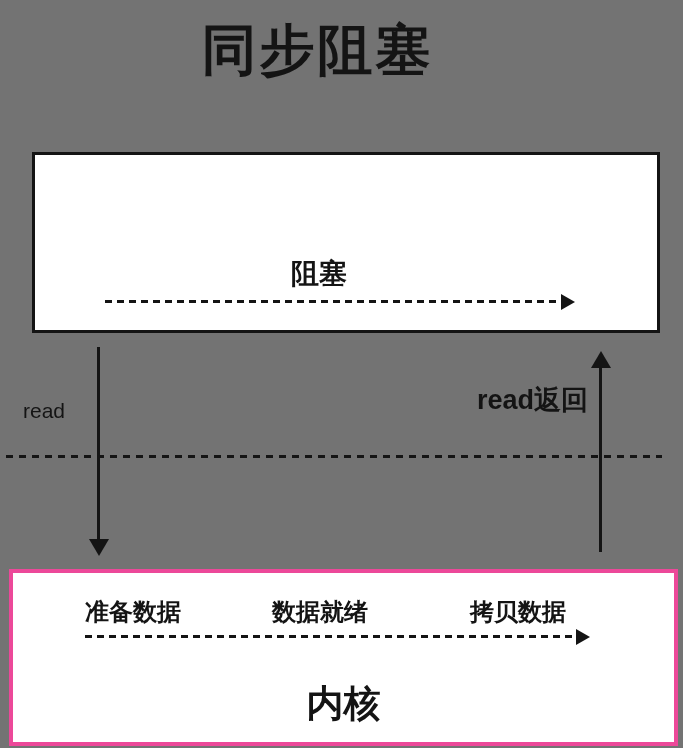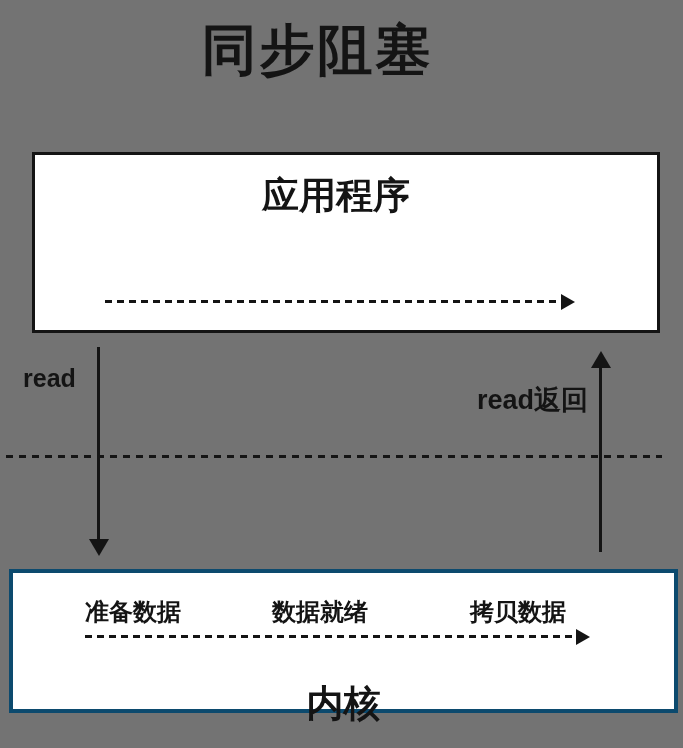--- a/index.html
+++ b/index.html
@@ -32,22 +32,22 @@
     position: absolute;
     left: 32px; top: 152px;
     width: 628px; height: 181px;
     border: 3px solid #141414;
     box-sizing: border-box;
     background: #ffffff;
   }
   .kernel-box {
     position: absolute;
     left: 9px; top: 569px;
-    width: 669px; height: 144px;
-    border: 4px solid #0c4a6e;
+    width: 669px; height: 177px;
+    border: 4px solid #ec4899;
     box-sizing: border-box;
     background: #ffffff;
   }
 
   .app-box-label {
     position: absolute;
     top: 16px; left: 0; width: 100%;
     text-align: center;
     transform: translateX(-10px);
     font-size: 37px;
@@ -116,23 +116,23 @@
     left: 591px; top: 351px;
     width: 0; height: 0;
     border-left: 10px solid transparent;
     border-right: 10px solid transparent;
     border-bottom: 17px solid #141414;
   }
 
   
   .read-label {
     position: absolute;
-    left: 23px; top: 364px;
-    font-size: 25px;
-    font-weight: 700;
+    left: 23px; top: 399px;
+    font-size: 21px;
+    font-weight: 400;
   }
   .read-return-label {
     position: absolute;
     left: 477px; top: 382px;
     font-size: 27px;
     font-weight: 700;
   }
 
   
   .step { position: absolute; top: 23px; font-size: 24px; font-weight: 600; white-space: nowrap; }
@@ -150,21 +150,21 @@
   }
 </style>
 </head>
 <body>
 
 <div class="stage">
 
   <div class="diagram-title">同步阻塞</div>
 
   <div class="app-box">
-    <div class="app-box-label">应用程序</div>
+    <div class="blocking-label">阻塞</div>
     <div class="dash-line app-dash"></div>
     <div class="head-right app-dash-head"></div>
   </div>
 
   <div class="read-label">read</div>
   <div class="vline read-line"></div>
   <div class="head-down"></div>
 
   <div class="read-return-label">read返回</div>
   <div class="vline return-line"></div>

